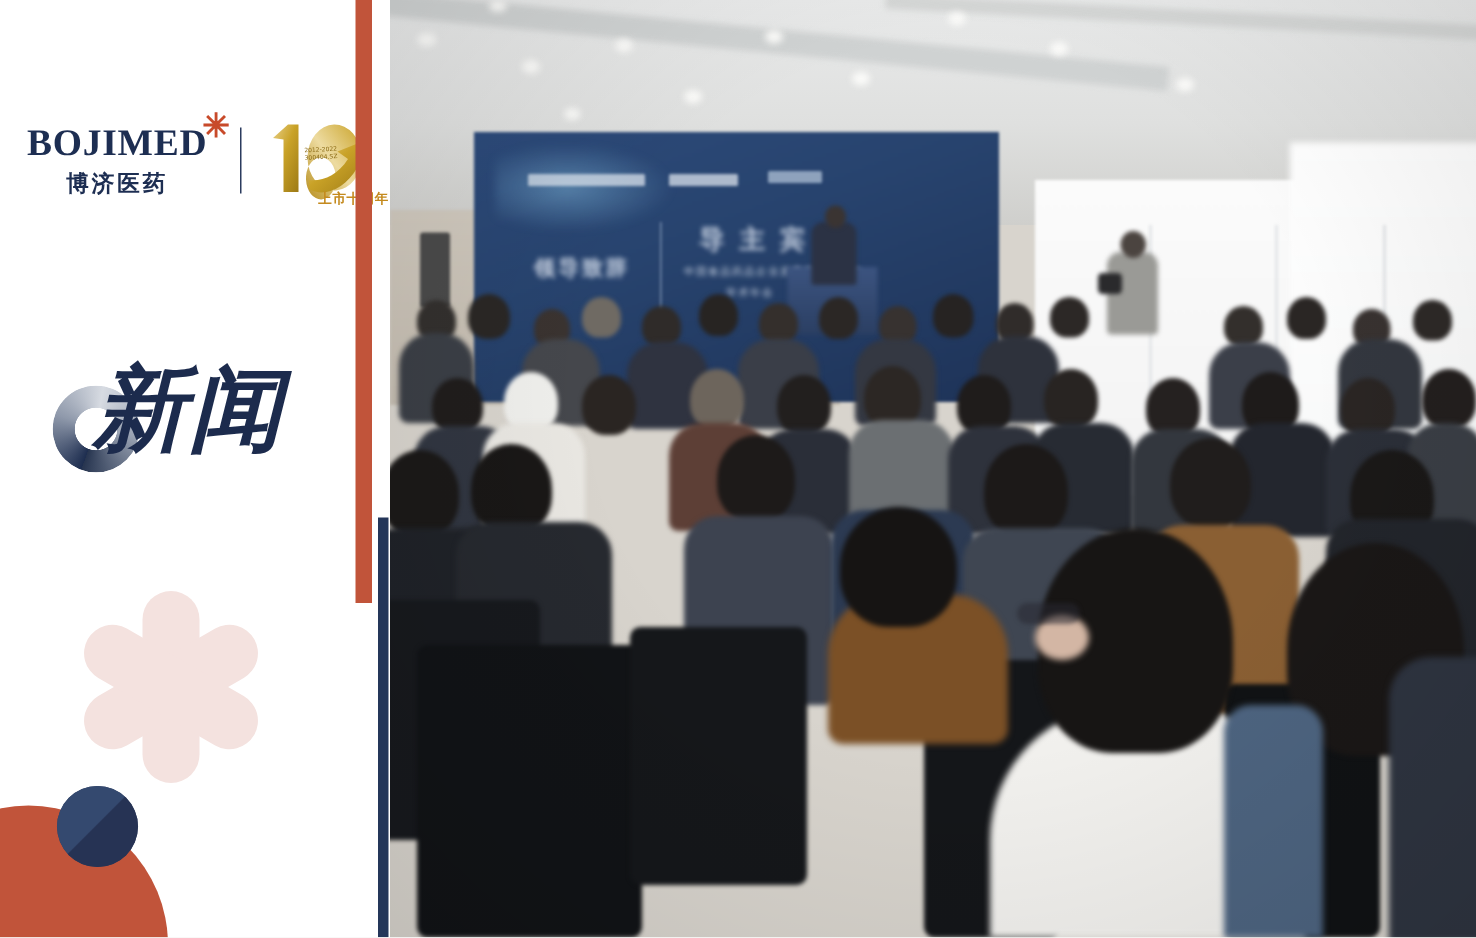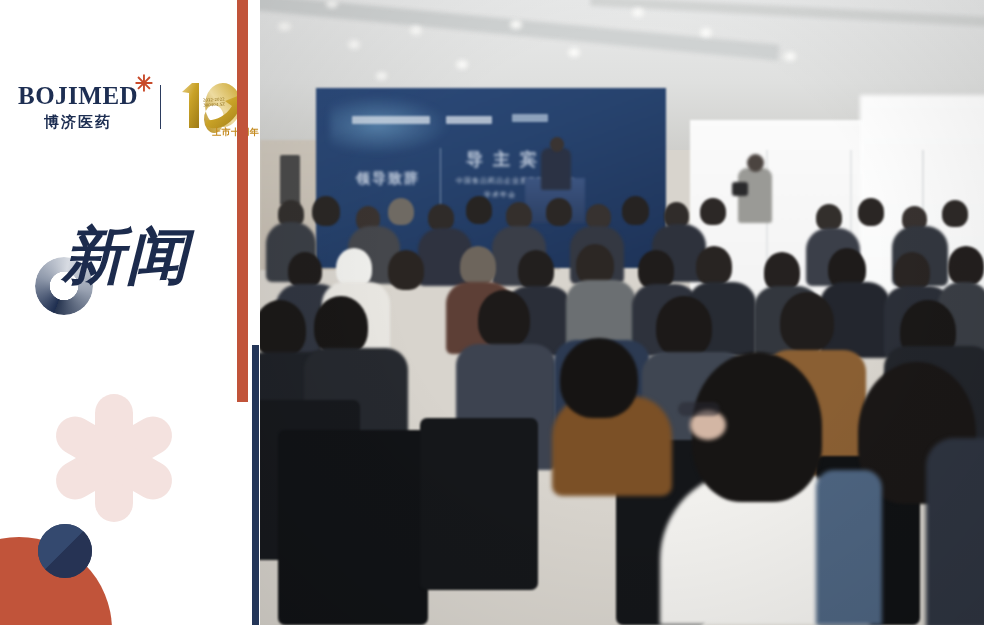--- a/index.html
+++ b/index.html
@@ -92,21 +92,21 @@
   }
 
   
   .headline { position:absolute; left:56px; top:212px; }
   .headline-line {
     font-family:"DejaVu Sans", sans-serif;
     font-size:62px; font-weight:bold; font-style:italic;
     color:#1c2b4d; line-height:1.02; letter-spacing:2px;
     white-space:nowrap;
   }
-  .headline-line.second { margin-top:12px; margin-left:6px; }
+  .headline-line.second { margin-top:29px; margin-left:6px; }
 
   .subhead {
     position:absolute; left:38px; top:408px;
     font-family:"DejaVu Sans", sans-serif;
     font-size:34px; font-style:italic; font-weight:500;
     color:#bc4d31; letter-spacing:1px; white-space:nowrap;
   }
 
   
   .bar-orange { position:absolute; left:237px; top:0; width:11px; height:402px; background:#c1543a; }

